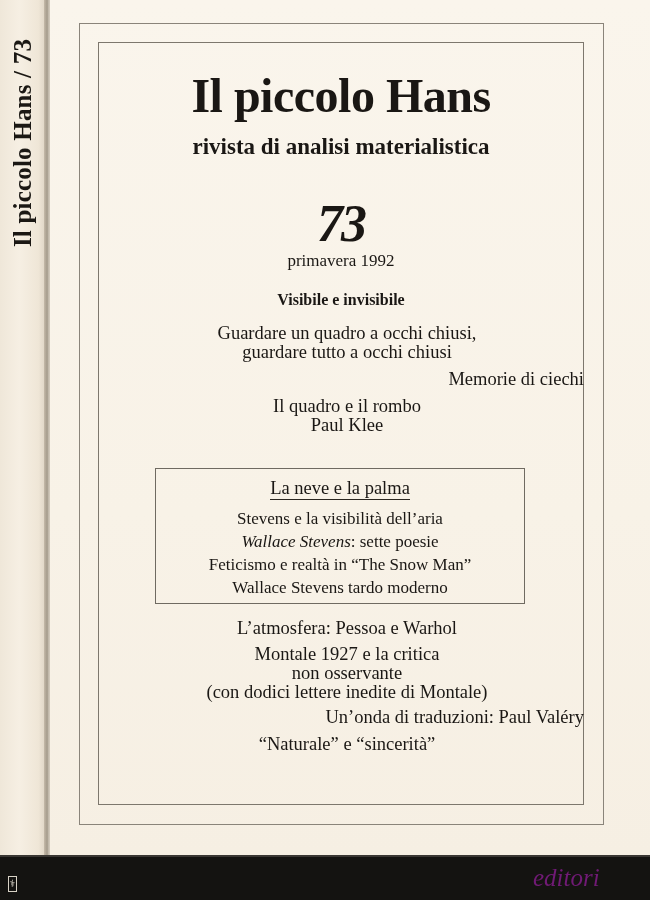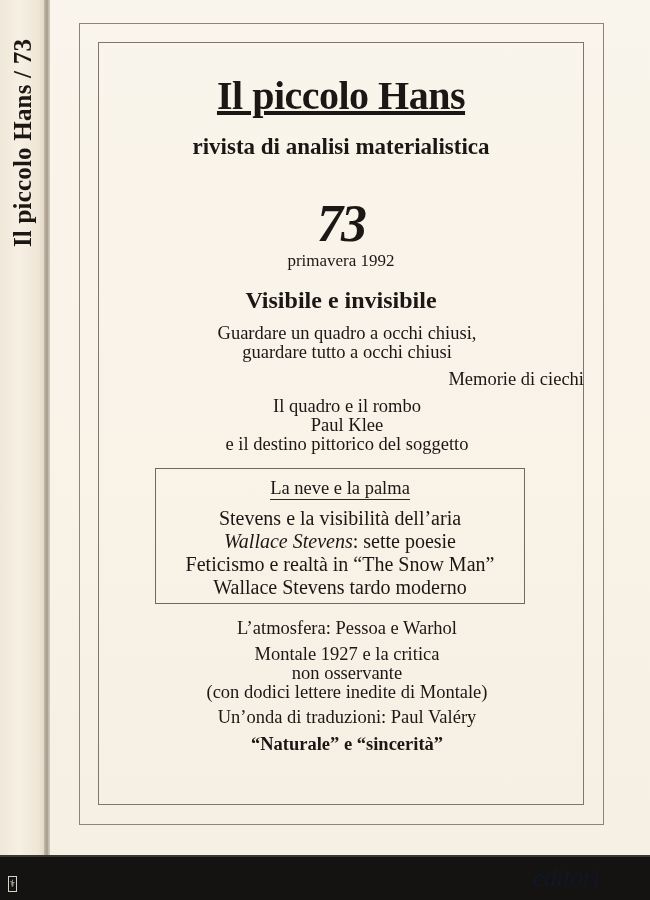--- a/index.html
+++ b/index.html
@@ -31,59 +31,59 @@
       position: absolute; left: 79px; top: 23px; width: 525px; height: 802px;
       border: 1px solid #8a847a;
     }
     .frame-inner {
       position: absolute; left: 98px; top: 42px; width: 486px; height: 763px;
       border: 1px solid #7d776d;
     }
 
     .center { position: absolute; left: 98px; width: 486px; text-align: center; }
 
-    .title { top: 68px; font-size: 40px; font-weight: bold; letter-spacing: -0.5px; line-height: 56px; text-decoration: underline; }
+    .title { top: 68px; font-size: 48px; font-weight: bold; letter-spacing: -0.5px; line-height: 56px; }
     .subtitle { top: 132px; font-size: 23px; font-weight: bold; line-height: 30px; }
     .issue { top: 194px; font-size: 52px; font-weight: bold; font-style: italic; line-height: 60px; letter-spacing: -2px; }
     .season { top: 250px; font-size: 17px; line-height: 22px; }
-    .section-head { top: 288px; font-size: 24px; font-weight: bold; line-height: 24px; }
+    .section-head { top: 288px; font-size: 16px; font-weight: bold; line-height: 24px; }
 
     .toc-line { font-size: 18.5px; line-height: 19px; }
     .group { position: absolute; left: 98px; width: 486px; text-align: center; padding-left: 12px; }
 
     .box {
       position: absolute; left: 155px; top: 468px; width: 370px; height: 136px;
       border: 1px solid #6f6a61;
       padding-left: 24px;
     }
     .box-head { position: absolute; left: 0; width: 100%; top: 8px; text-align: center; font-size: 18.5px; line-height: 22px; }
     .box-head span { border-bottom: 1px solid #2a2620; padding-bottom: 1px; }
     .box-lines { position: absolute; left: 0; width: 100%; top: 38px; text-align: center; }
-    .box-lines div { font-size: 20px; line-height: 23px; }
+    .box-lines div { font-size: 17px; line-height: 23px; }
     .ital { font-style: italic; }
 
     .bottom-bar {
       position: absolute; left: 0; top: 855px; width: 650px; height: 45px;
       background: #141311;
     }
     .bottom-bar::before {
       content: ""; position: absolute; left: 0; top: 0; width: 100%; height: 2px; background: #3a3733;
     }
     .logo-box {
       position: absolute; left: 8px; top: 21px; width: 9px; height: 16px;
       border: 1px solid #d8d2c6; display: flex; align-items: center; justify-content: center;
       color: #e8e2d6; font-size: 10px; line-height: 10px;
     }
     .publisher {
       position: absolute; left: 148px; top: 908px; font-size: 25px; font-style: italic;
       color: #15803d; letter-spacing: -1px; line-height: 36px;
     }
     .editori {
       position: absolute; left: 533px; top: 860px; font-size: 25px; font-style: italic;
-      color: #0f172a; line-height: 36px;
+      color: #701a75; line-height: 36px;
     }
   </style>
 </head>
 <body>
 
 <div class="spine">
   <div class="spine-title">
     <span>Il piccolo Hans / 73</span>
   </div>
 </div>
@@ -103,21 +103,20 @@
 <div class="group" style="top:324px;">
   <div class="toc-line">Guardare un quadro a occhi chiusi,</div>
   <div class="toc-line">guardare tutto a occhi chiusi</div>
 </div>
 <div class="group" style="top:370px;text-align:right;">
   <div class="toc-line">Memorie di ciechi</div>
 </div>
 <div class="group" style="top:397px;">
   <div class="toc-line">Il quadro e il rombo</div>
   <div class="toc-line">Paul Klee</div>
-  <div class="toc-line">e il destino pittorico del soggetto</div>
 </div>
 
 <div class="box">
   <div class="box-head">
     <span>La neve e la palma</span>
   </div>
   <div class="box-lines">
     <div>Stevens e la visibilità dell’aria</div>
     <div><span class="ital">Wallace Stevens</span><span>: sette poesie</span></div>
     <div>Feticismo e realtà in “The Snow Man”</div>
@@ -126,24 +125,24 @@
 </div>
 
 <div class="group" style="top:619px;">
   <div class="toc-line">L’atmosfera: Pessoa e Warhol</div>
 </div>
 <div class="group" style="top:645px;">
   <div class="toc-line">Montale 1927 e la critica</div>
   <div class="toc-line">non osservante</div>
   <div class="toc-line">(con dodici lettere inedite di Montale)</div>
 </div>
-<div class="group" style="top:708px;">
+<div class="group" style="top:708px;text-align:right;">
   <div class="toc-line">Un’onda di traduzioni: Paul Valéry</div>
 </div>
-<div class="group" style="top:735px;font-weight:bold;">
+<div class="group" style="top:735px;">
   <div class="toc-line">“Naturale” e “sincerità”</div>
 </div>
 
 <div class="bottom-bar">
   <div class="logo-box">⚕</div>
 </div>
 <div class="publisher">Moretti&amp;Vitali</div>
 <div class="editori">editori</div>
 
 </body></html>

